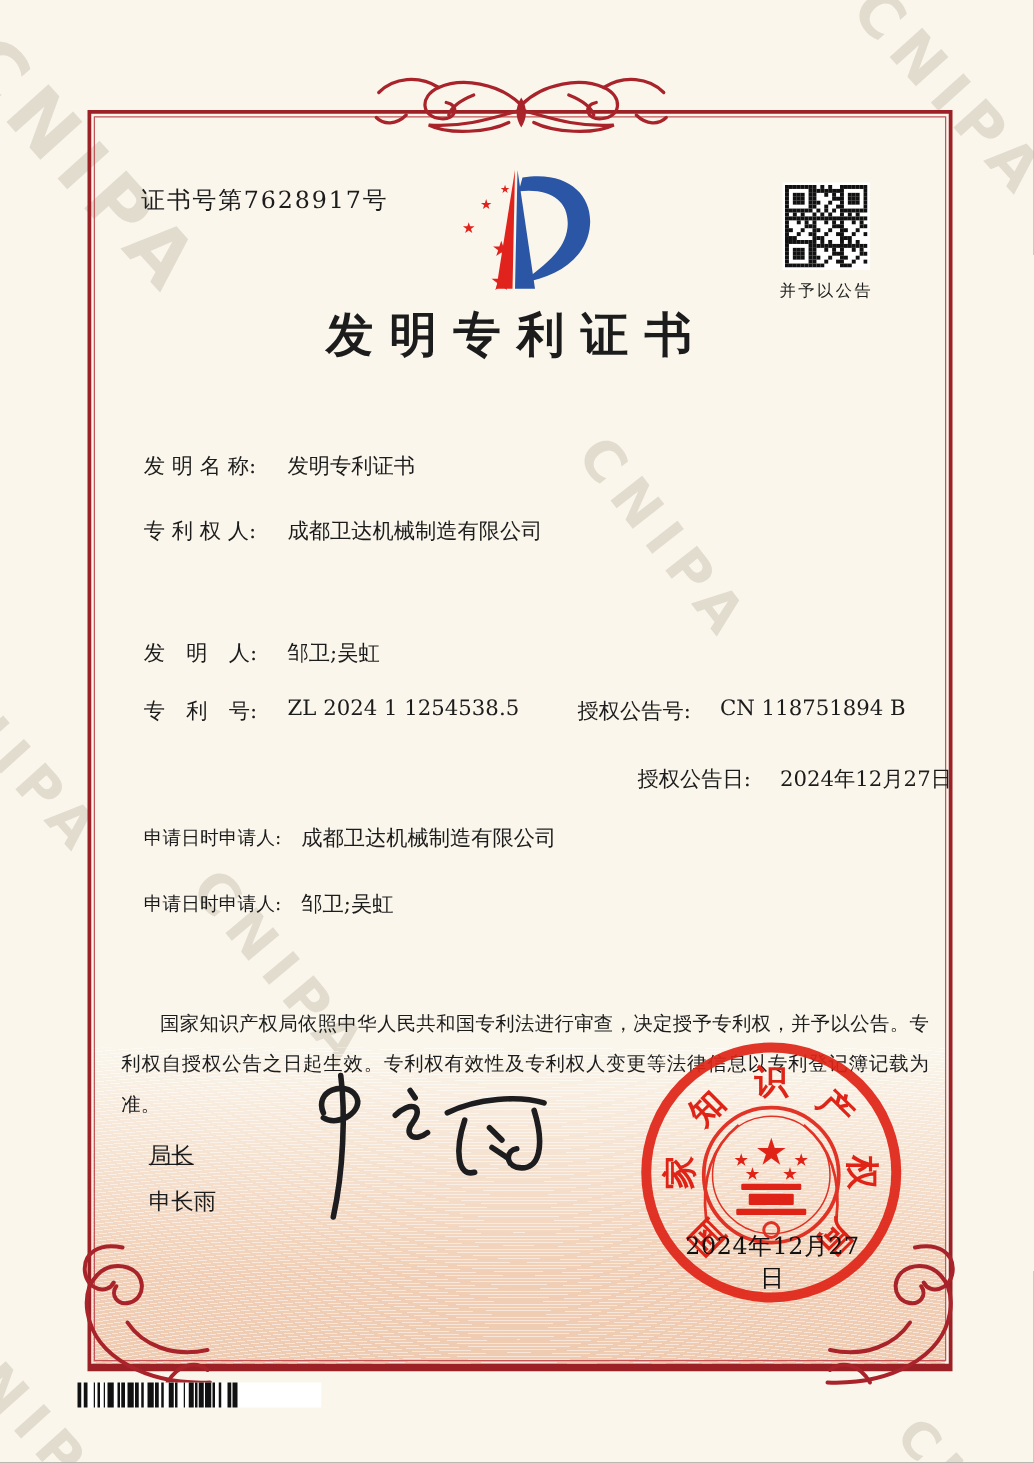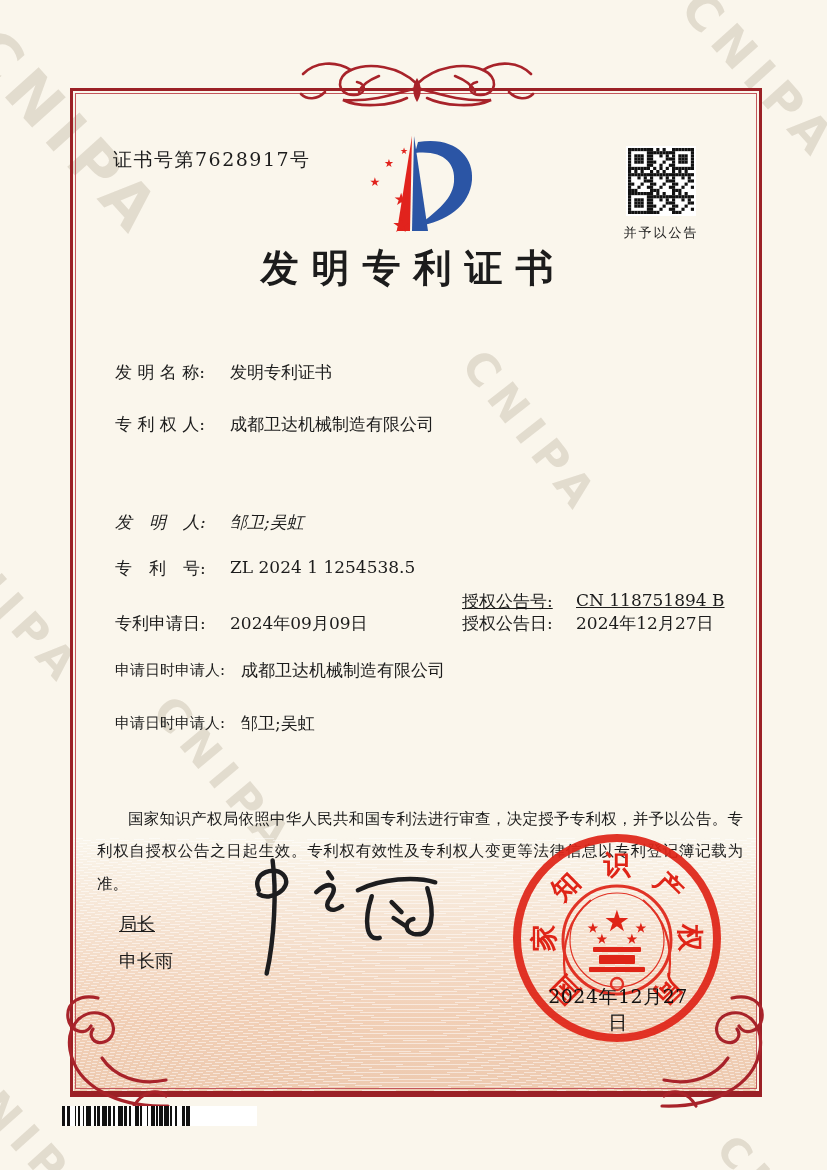--- a/index.html
+++ b/index.html
@@ -370,38 +370,34 @@
   <div class="row" style="top:336px;margin-top:25px;">
     <span class="flabel">发 明 名 称:</span>
     <span class="fvalue">发明专利证书</span>
   </div>
   <div class="row" style="top:413px;">
     <span class="flabel">专 利 权 人:</span>
     <span class="fvalue">成都卫达机械制造有限公司</span>
   </div>
   <div class="row" style="top:459px;">
   </div>
-  <div class="row" style="top:511px;font-style:italic;">
+  <div class="row" style="top:511px;">
     <span class="flabel">发　明　人:</span>
     <span class="fvalue">邹卫;吴虹</span>
   </div>
 
   <div class="row" style="top:557px;">
     <span class="flabel">专　利　号:</span>
     <span class="fvalue">ZL 2024 1 1254538.5</span>
   </div>
-  <div class="col2" style="top:590px;text-decoration:underline;">
+  <div class="col2" style="top:557px;">
     <span class="flabel">授权公告号:</span>
     <span class="fvalue">CN 118751894 B</span>
   </div>
-  <div class="row" style="top:612px;">
-    <span class="flabel">专利申请日:</span>
-    <span class="fvalue">2024年09月09日</span>
-  </div>
-  <div class="col2" style="top:612px;">
+  <div class="col2" style="top:612px;margin-left:48px;">
     <span class="flabel">授权公告日:</span>
     <span class="fvalue">2024年12月27日</span>
   </div>
 
   <div class="row" style="top:659px;">
     <span class="flabel wide">申请日时申请人:</span>
     <span class="fvalue">成都卫达机械制造有限公司</span>
   </div>
   <div class="row" style="top:712px;">
     <span class="flabel wide">申请日时申请人:</span>

